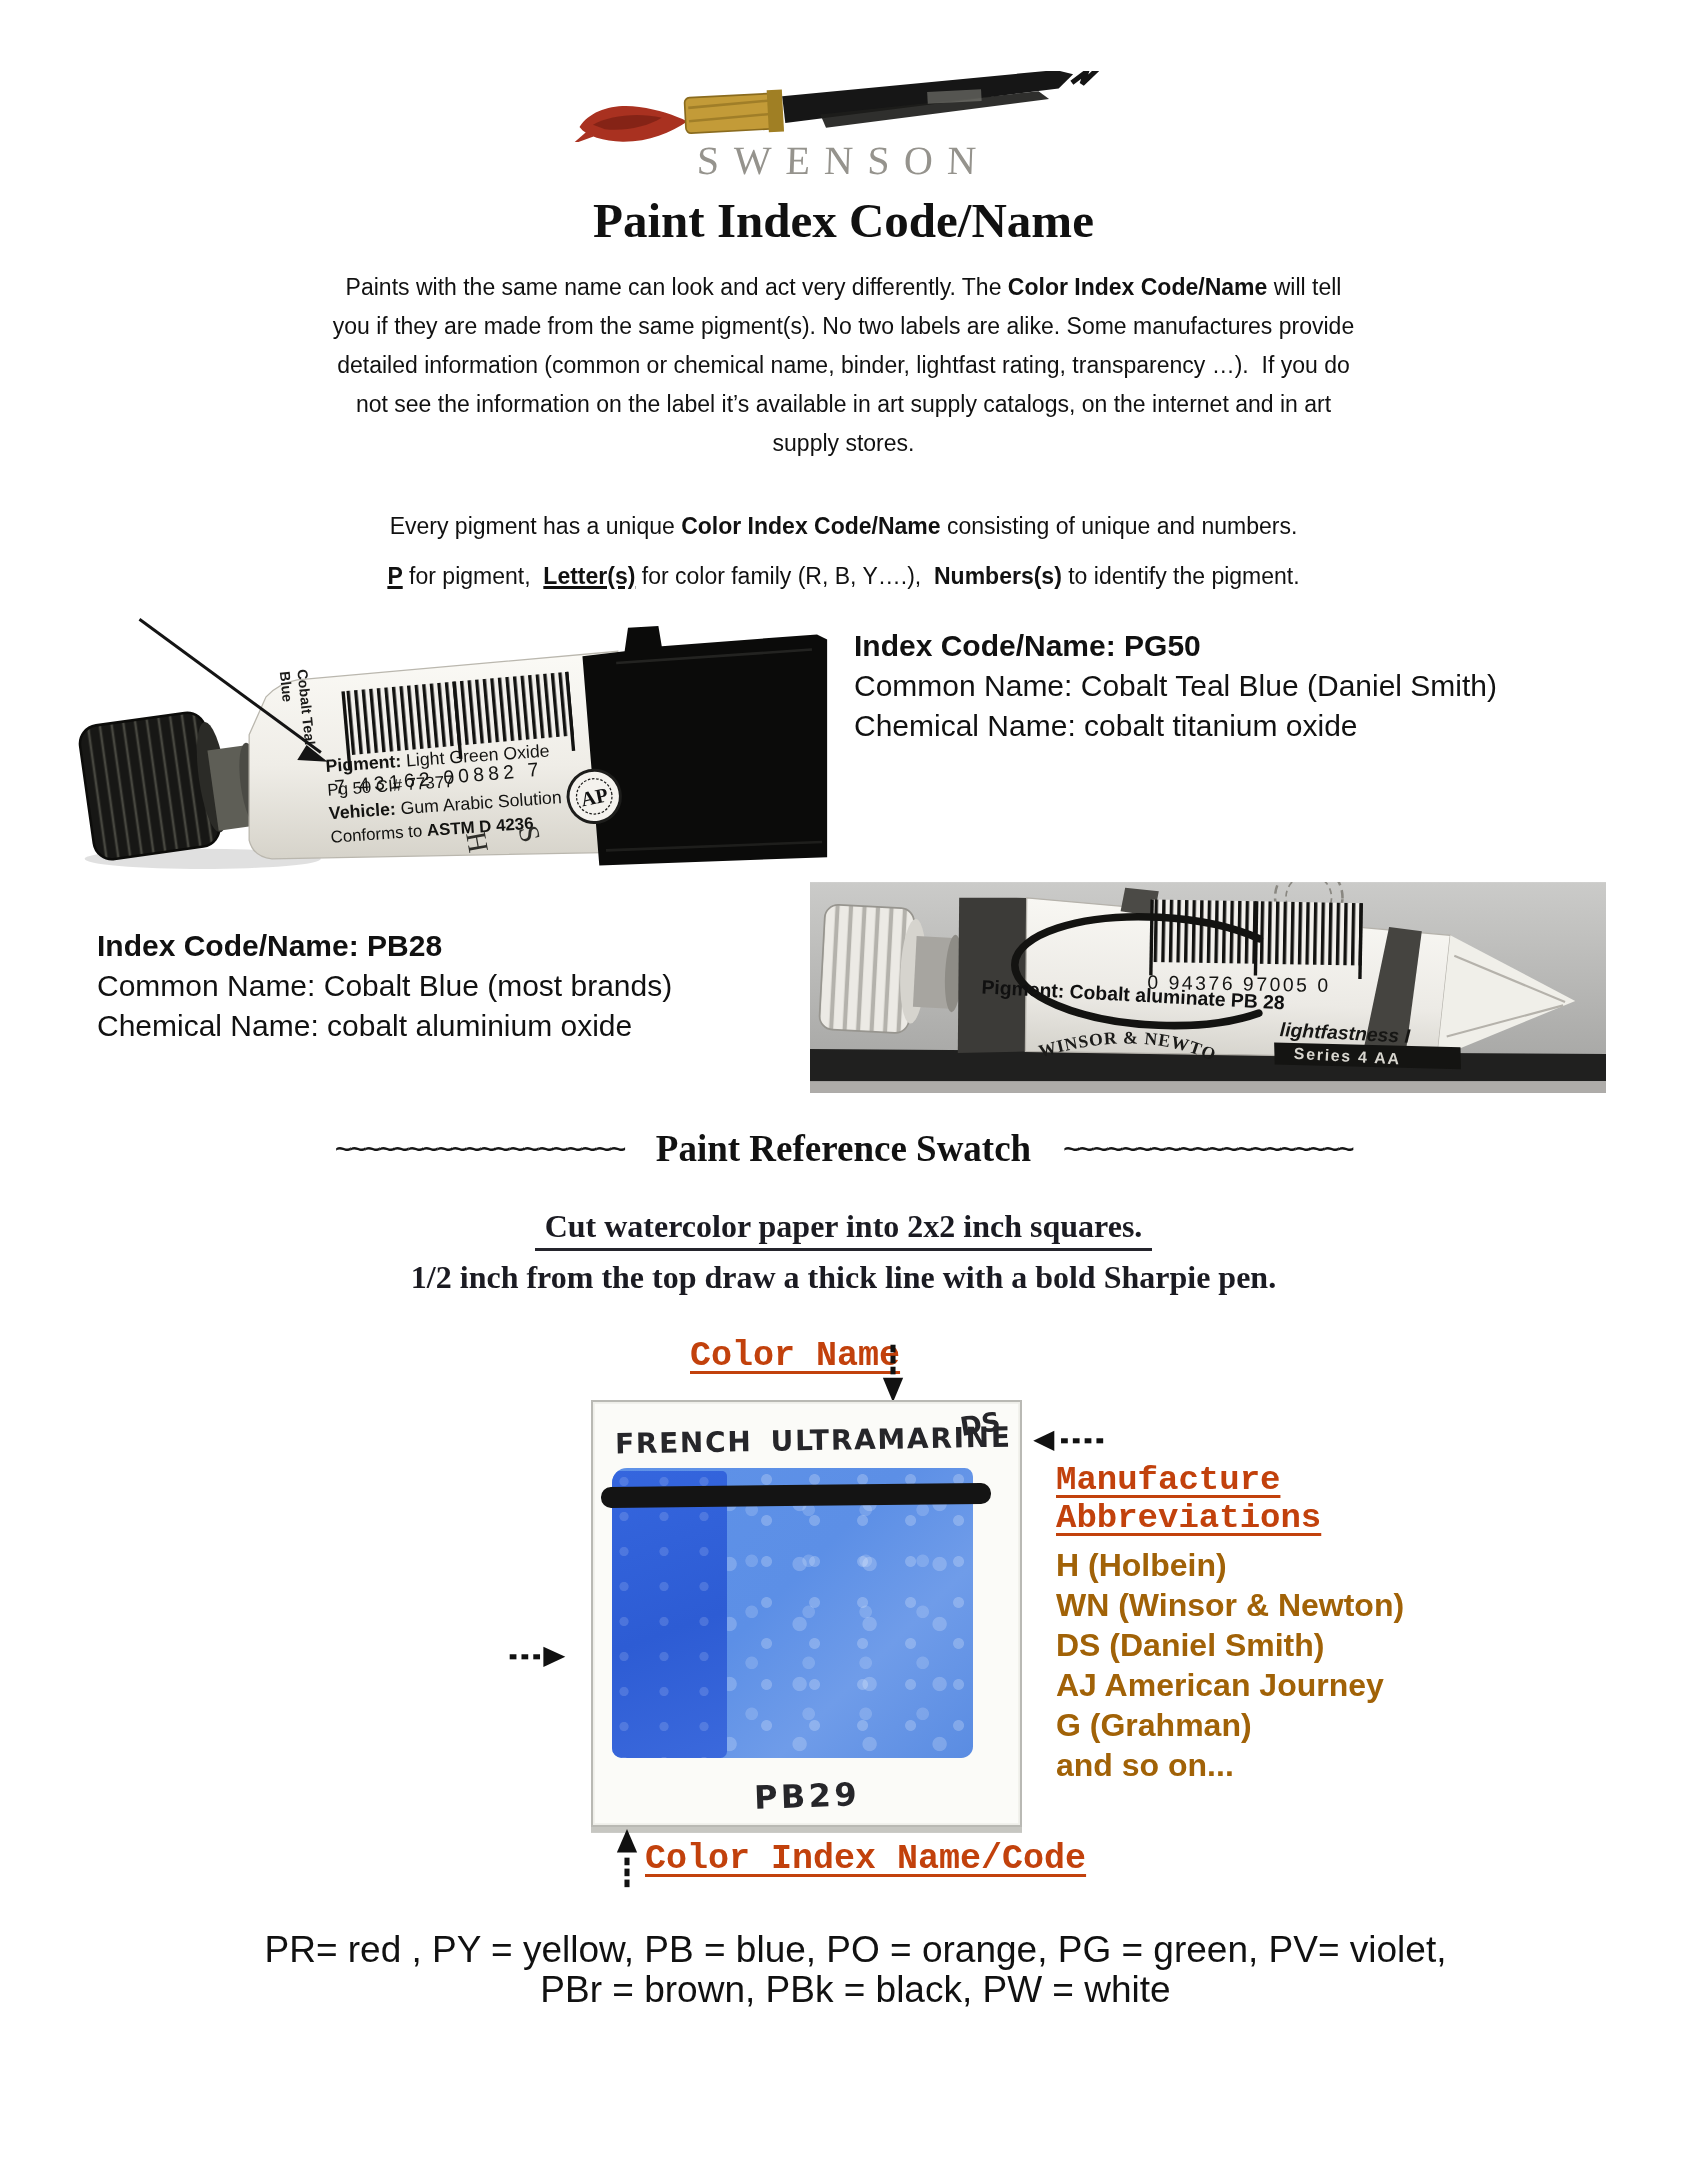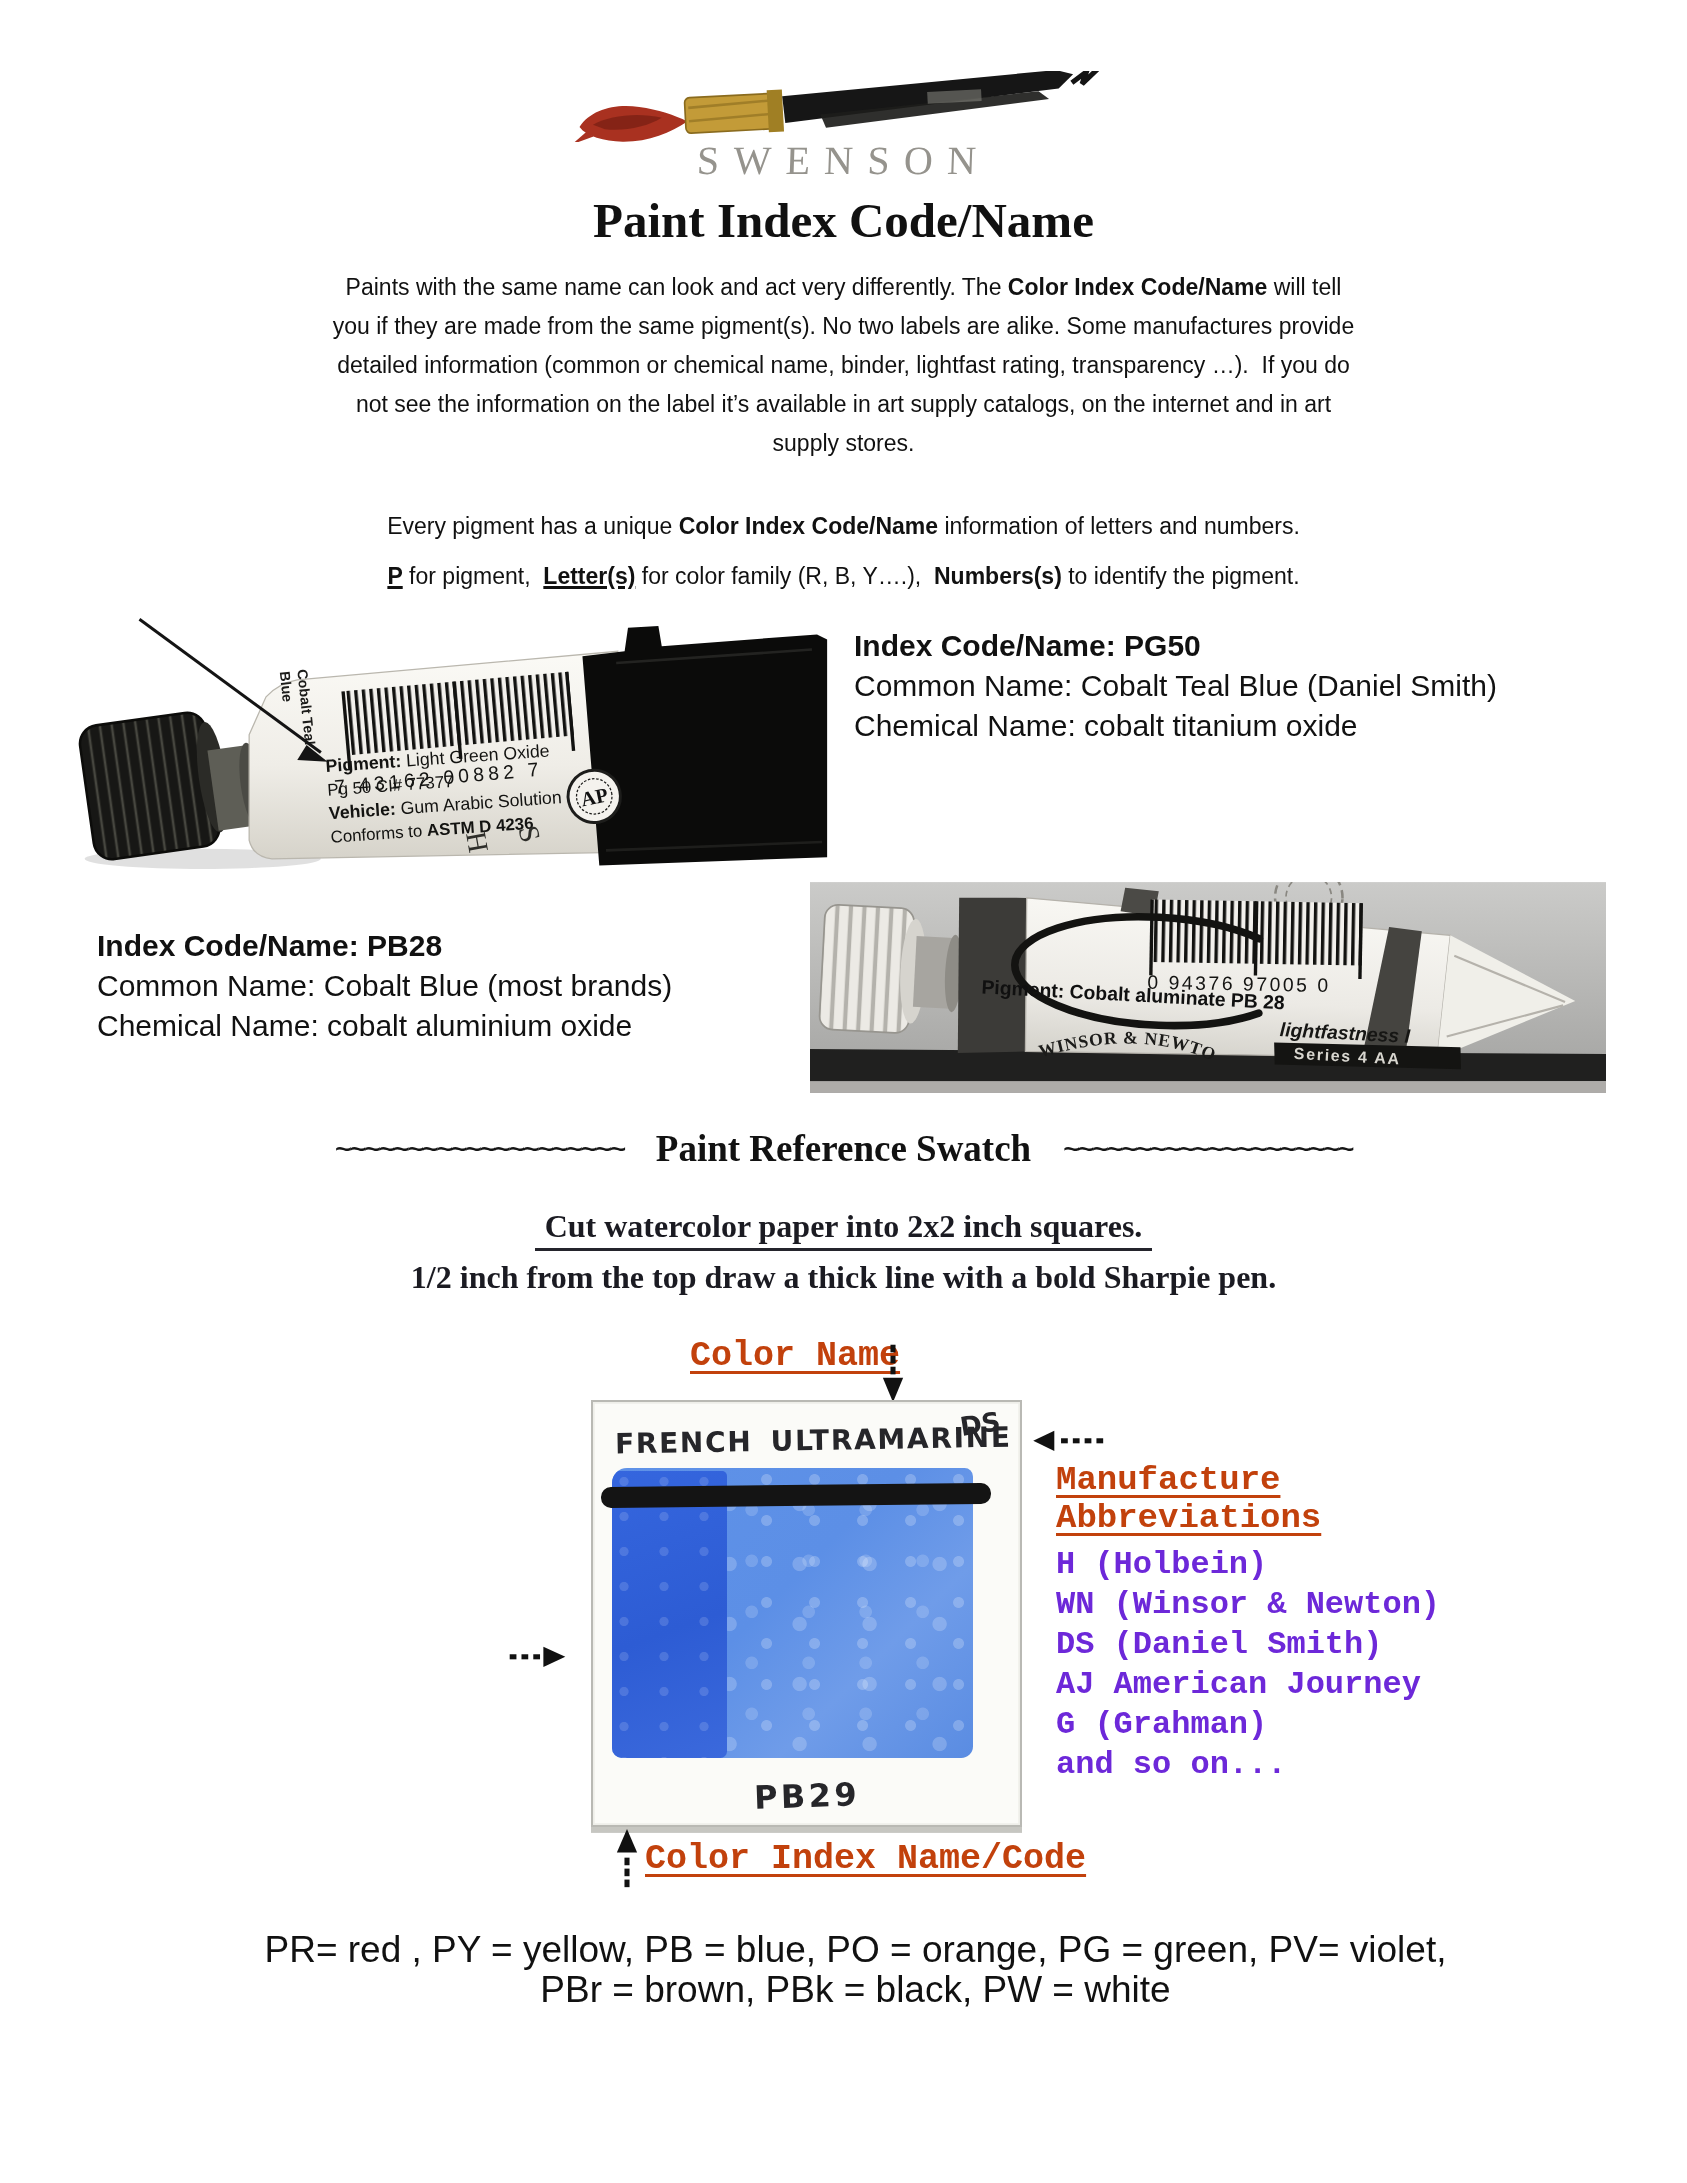--- a/index.html
+++ b/index.html
@@ -17,22 +17,22 @@
   .brand-word{font-family:"Liberation Serif",serif;font-size:40px;color:#95938d;
               letter-spacing:14.3px;transform:skewX(-2deg);}
   .sq{font-weight:bold;font-size:29px;letter-spacing:-2.5px;color:#161616;transform:scaleY(.85);}
   .sec-head{font-family:"Liberation Serif",serif;font-weight:bold;font-size:37px;color:#121212;}
   .instr{font-family:"Liberation Serif",serif;font-weight:bold;font-size:32px;color:#1b1b22;}
   .u-thick{border-bottom:3.4px solid #24242c;padding:0 10px 3.4px 10px;display:inline-block;}
   .lab{font-family:Liberation Mono, monospace;font-weight:bold;font-size:35px;color:#c2410c;
        text-decoration:underline;text-decoration-thickness:3.4px;text-underline-offset:5.9px;}
   .sample-line{font-family:"Liberation Serif",serif;font-weight:bold;font-size:31px;
                line-height:40px;color:#181820;}
-  .abbr-line{font-family:Liberation Mono, monospace;font-weight:bold;font-size:32px;
-             line-height:40px;color:#6d28d9;}
+  .abbr-line{font-family:Liberation Sans, sans-serif;font-weight:bold;font-size:32px;
+             line-height:40px;color:#a16207;}
   .footer-line{font-size:37px;line-height:40px;padding-left:24px;}
   svg text{font-family:"Liberation Sans",sans-serif;}
   svg .sv-serif{font-family:"Liberation Serif",serif;}
   .card{background:#fbfbf8;border:2.5px solid #b9b9b4;box-shadow:0 5.9px 0 #c6c6c1, inset 0 0 0 1.7px #eeeee9;}
   .paint{background:
      radial-gradient(circle at 22% 28%, rgba(255,255,255,.22) 0 5px, transparent 5.9px),
      radial-gradient(circle at 68% 60%, rgba(255,255,255,.20) 0 6.7px, transparent 7.6px),
      radial-gradient(circle at 45% 82%, rgba(255,255,255,.16) 0 5.9px, transparent 6.7px),
      linear-gradient(135deg,#5f92e8 0%,#5c8fe6 45%,#6f9ce9 70%,#5a8ce2 100%);
      background-size:48px 41px, 70px 60px, 57px 51px, 100% 100%;}
@@ -72,21 +72,21 @@
 
   <div class="abs ctr" style="top:268px;">
     <div class="body-line"><span>Paints with the same name can look and act very differently. The </span><span class="rt-b">Color Index Code/Name</span><span> will tell</span></div>
     <div class="body-line"><span>you if they are made from the same pigment(s). No two labels are alike. Some manufactures provide</span></div>
     <div class="body-line"><span>detailed information (common or chemical name, binder, lightfast rating, transparency …).&nbsp; If you do</span></div>
     <div class="body-line"><span>not see the information on the label it’s available in art supply catalogs, on the internet and in art</span></div>
     <div class="body-line"><span>supply stores.</span></div>
   </div>
 
   <div class="abs ctr" style="top:506px;">
-    <div class="body-line" style="line-height:40px;"><span>Every pigment has a unique </span><span class="rt-b">Color Index Code/Name</span><span> information of letters and numbers.</span></div>
+    <div class="body-line" style="line-height:40px;"><span>Every pigment has a unique </span><span class="rt-b">Color Index Code/Name</span><span> consisting of unique and numbers.</span></div>
     <div class="body-line" style="line-height:40px;margin-top:10px;"><span class="rt-b rt-u">P</span><span> for pigment,&nbsp; </span><span class="rt-b rt-u">Letter(s)</span><span> for color family (R, B, Y….),&nbsp; </span><span class="rt-b">Numbers(s)</span><span> to identify the pigment.</span></div>
   </div>
 
   <div class="abs" style="left:76px;top:604px;width:753px;height:270px;">
     <svg width="753" height="270" viewBox="0 0 892 320">
       <defs>
         <pattern id="ribs1" width="14" height="12" patternUnits="userSpaceOnUse">
           <rect width="14" height="12" fill="#171715"></rect>
             <rect x="9" width="3" height="12" fill="#46463f"></rect>
         </pattern>

